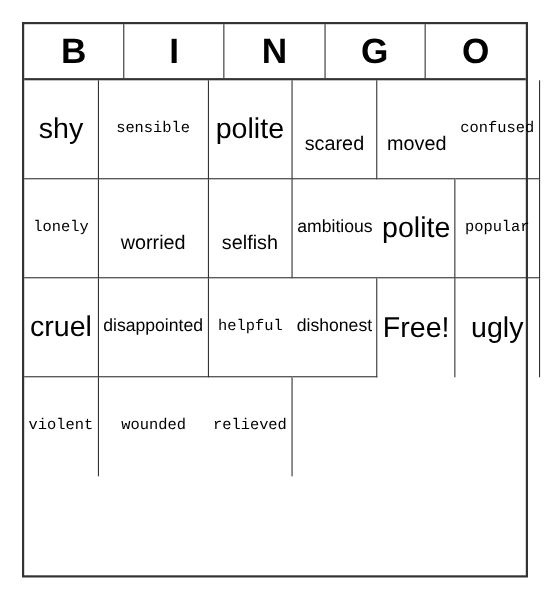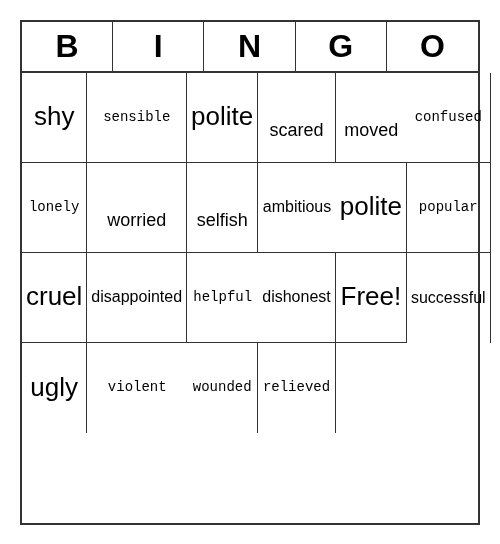--- a/index.html
+++ b/index.html
@@ -150,23 +150,20 @@
       <div class="bingo-cell">
         <span class="cell-text size-sm">helpful</span>
       </div>
       <div class="bingo-cell">
         <span class="cell-text size-xs">dishonest</span>
       </div>
       <div class="bingo-cell">
         <span class="cell-text size-xl">Free!</span>
       </div>
       <div class="bingo-cell">
-        <span class="cell-text size-xs">successful</span>
-      </div>
-      <div class="bingo-cell">
         <span class="cell-text size-xl">ugly</span>
       </div>
       <div class="bingo-cell">
         <span class="cell-text size-sm">violent</span>
       </div>
       <div class="bingo-cell">
         <span class="cell-text size-sm">wounded</span>
       </div>
       <div class="bingo-cell">
         <span class="cell-text size-sm">relieved</span>

